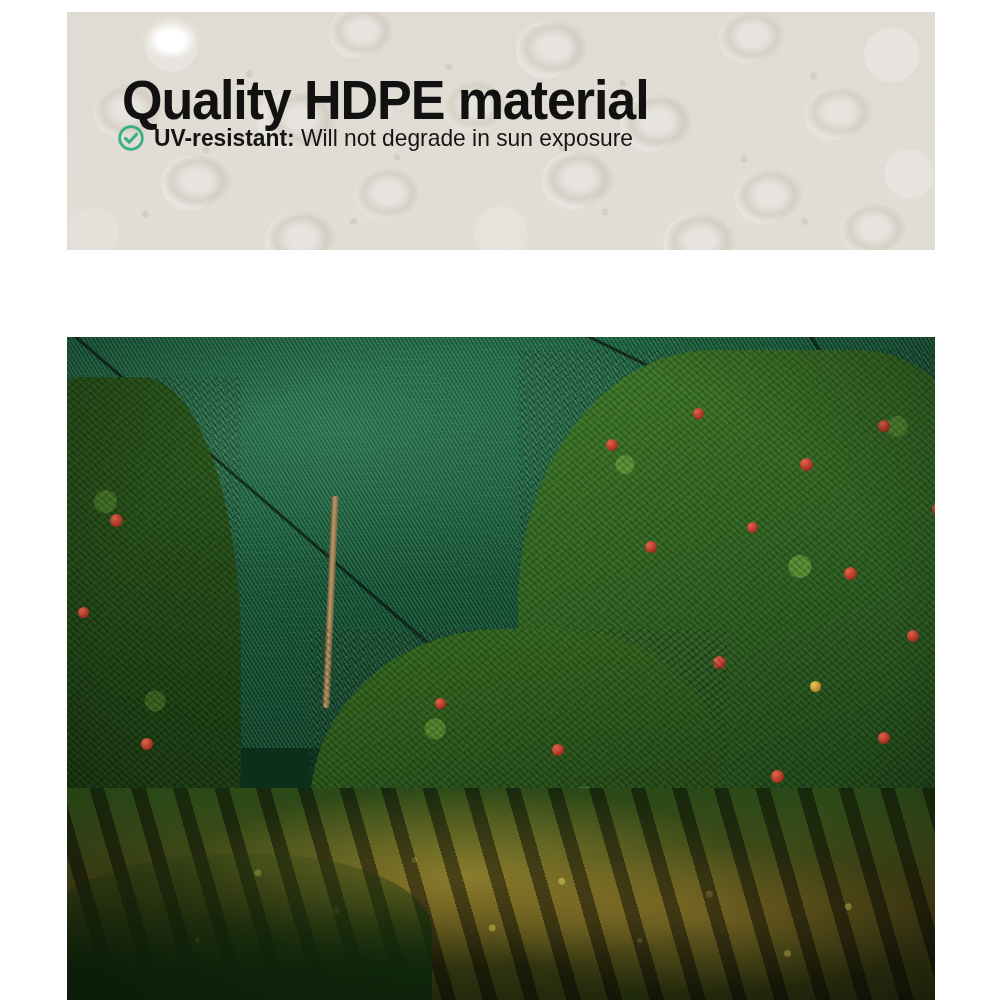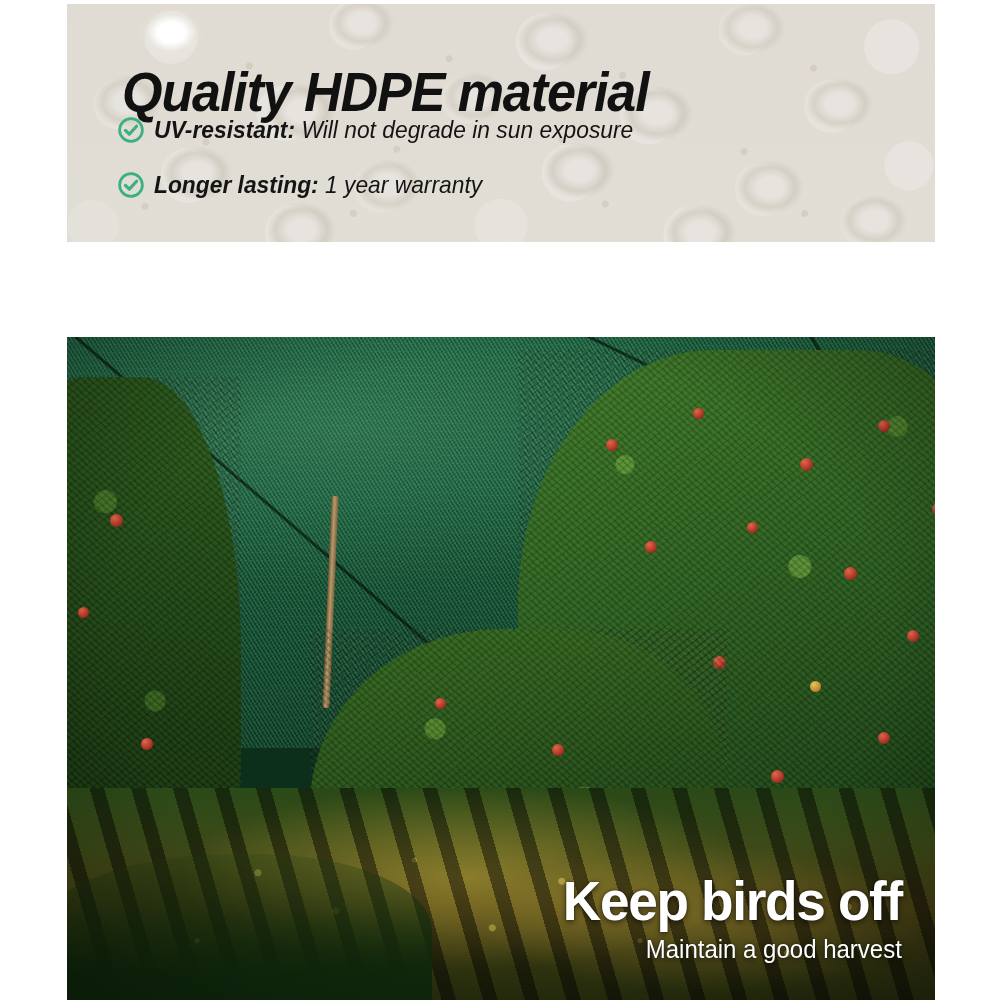--- a/index.html
+++ b/index.html
@@ -6,22 +6,22 @@
   body{
     width:1000px;height:1000px;
     background:#ffffff;
     font-family:"Liberation Sans", sans-serif;
     overflow:hidden;
   }
   .page{position:relative;width:1000px;height:1000px;background:#fff;}
 
   
   .panel-top{
-    position:absolute;left:67px;top:4px;width:868px;height:238px;
-    overflow:hidden;background:#f7f6f3;font-style:italic;
+    position:absolute;left:67px;top:12px;width:868px;height:238px;
+    overflow:hidden;background:#f7f6f3;
   }
   .pellet-bg{position:absolute;inset:0;overflow:hidden;
     background:
       radial-gradient(circle at 12% 14%, #ffffff 0 26px, rgba(255,255,255,0) 27px),
       radial-gradient(circle at 33% 9%,  #fdfdfc 0 24px, rgba(255,255,255,0) 25px),
       radial-gradient(circle at 55% 16%, #ffffff 0 28px, rgba(255,255,255,0) 29px),
       radial-gradient(circle at 78% 11%, #fbfaf8 0 25px, rgba(255,255,255,0) 26px),
       radial-gradient(circle at 95% 18%, #ffffff 0 27px, rgba(255,255,255,0) 28px),
       radial-gradient(circle at 6% 42%,  #fdfcfa 0 25px, rgba(255,255,255,0) 26px),
       radial-gradient(circle at 25% 46%, #ffffff 0 27px, rgba(255,255,255,0) 28px),
@@ -217,29 +217,20 @@
           <span class="check">
             <svg width="28" height="28" viewBox="0 0 28 28">
               <circle cx="14" cy="14" r="11.4" fill="none" stroke="#3aaf84" stroke-width="2.7"></circle>
               <path d="M8.4 14.3 L12.3 18.1 L19.6 10.2" fill="none" stroke="#3aaf84" stroke-width="3.1" stroke-linecap="round" stroke-linejoin="round"></path>
             </svg>
           </span>
           <span class="btext"><b>UV-resistant:</b> <span>Will not degrade in sun exposure</span></span>
         </li>
 
 
-        <li class="bullet">
-          <span class="check">
-            <svg width="28" height="28" viewBox="0 0 28 28">
-              <circle cx="14" cy="14" r="11.4" fill="none" stroke="#3aaf84" stroke-width="2.7"></circle>
-              <path d="M8.4 14.3 L12.3 18.1 L19.6 10.2" fill="none" stroke="#3aaf84" stroke-width="3.1" stroke-linecap="round" stroke-linejoin="round"></path>
-            </svg>
-          </span>
-          <span class="btext"><b>Longer lasting:</b> <span>1 year warranty</span></span>
-        </li>
 
       </ul>
     </div>
   </section>
 
   <section class="panel-bottom">
     <div class="net"></div>
     <div class="net-weave"></div>
     <div class="net-weave2"></div>
     <div class="net-hi"></div>
@@ -286,19 +277,15 @@
       <div class="apple" style="left:58%;top:30%;width:12px;height:12px;"></div>
       <div class="apple apple-y" style="left:44%;top:54%;width:10px;height:10px;"></div>
     </div>
 
     <div class="ground"></div>
     <div class="ground-litter"></div>
     <div class="ground-shadow"></div>
     <div class="veg-bottom"></div>
     <div class="vig"></div>
 
-    <div class="overlay-text">
-      <div class="kb">Keep birds off</div>
-      <div class="mh">Maintain a good harvest</div>
-    </div>
   </section>
 
 </div>
 
 </body></html>

